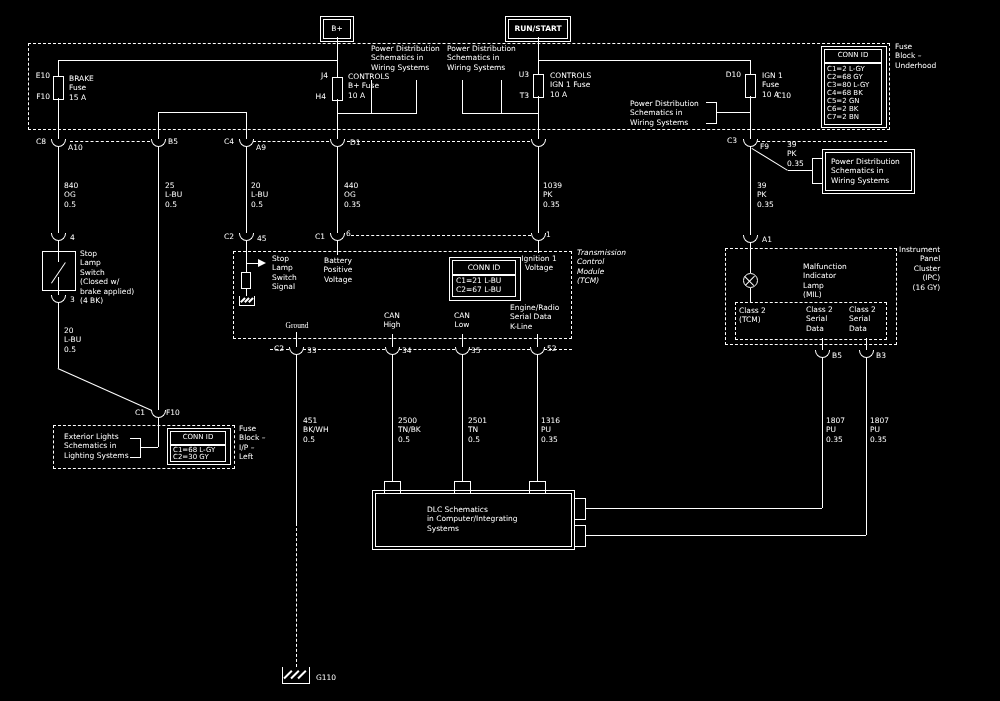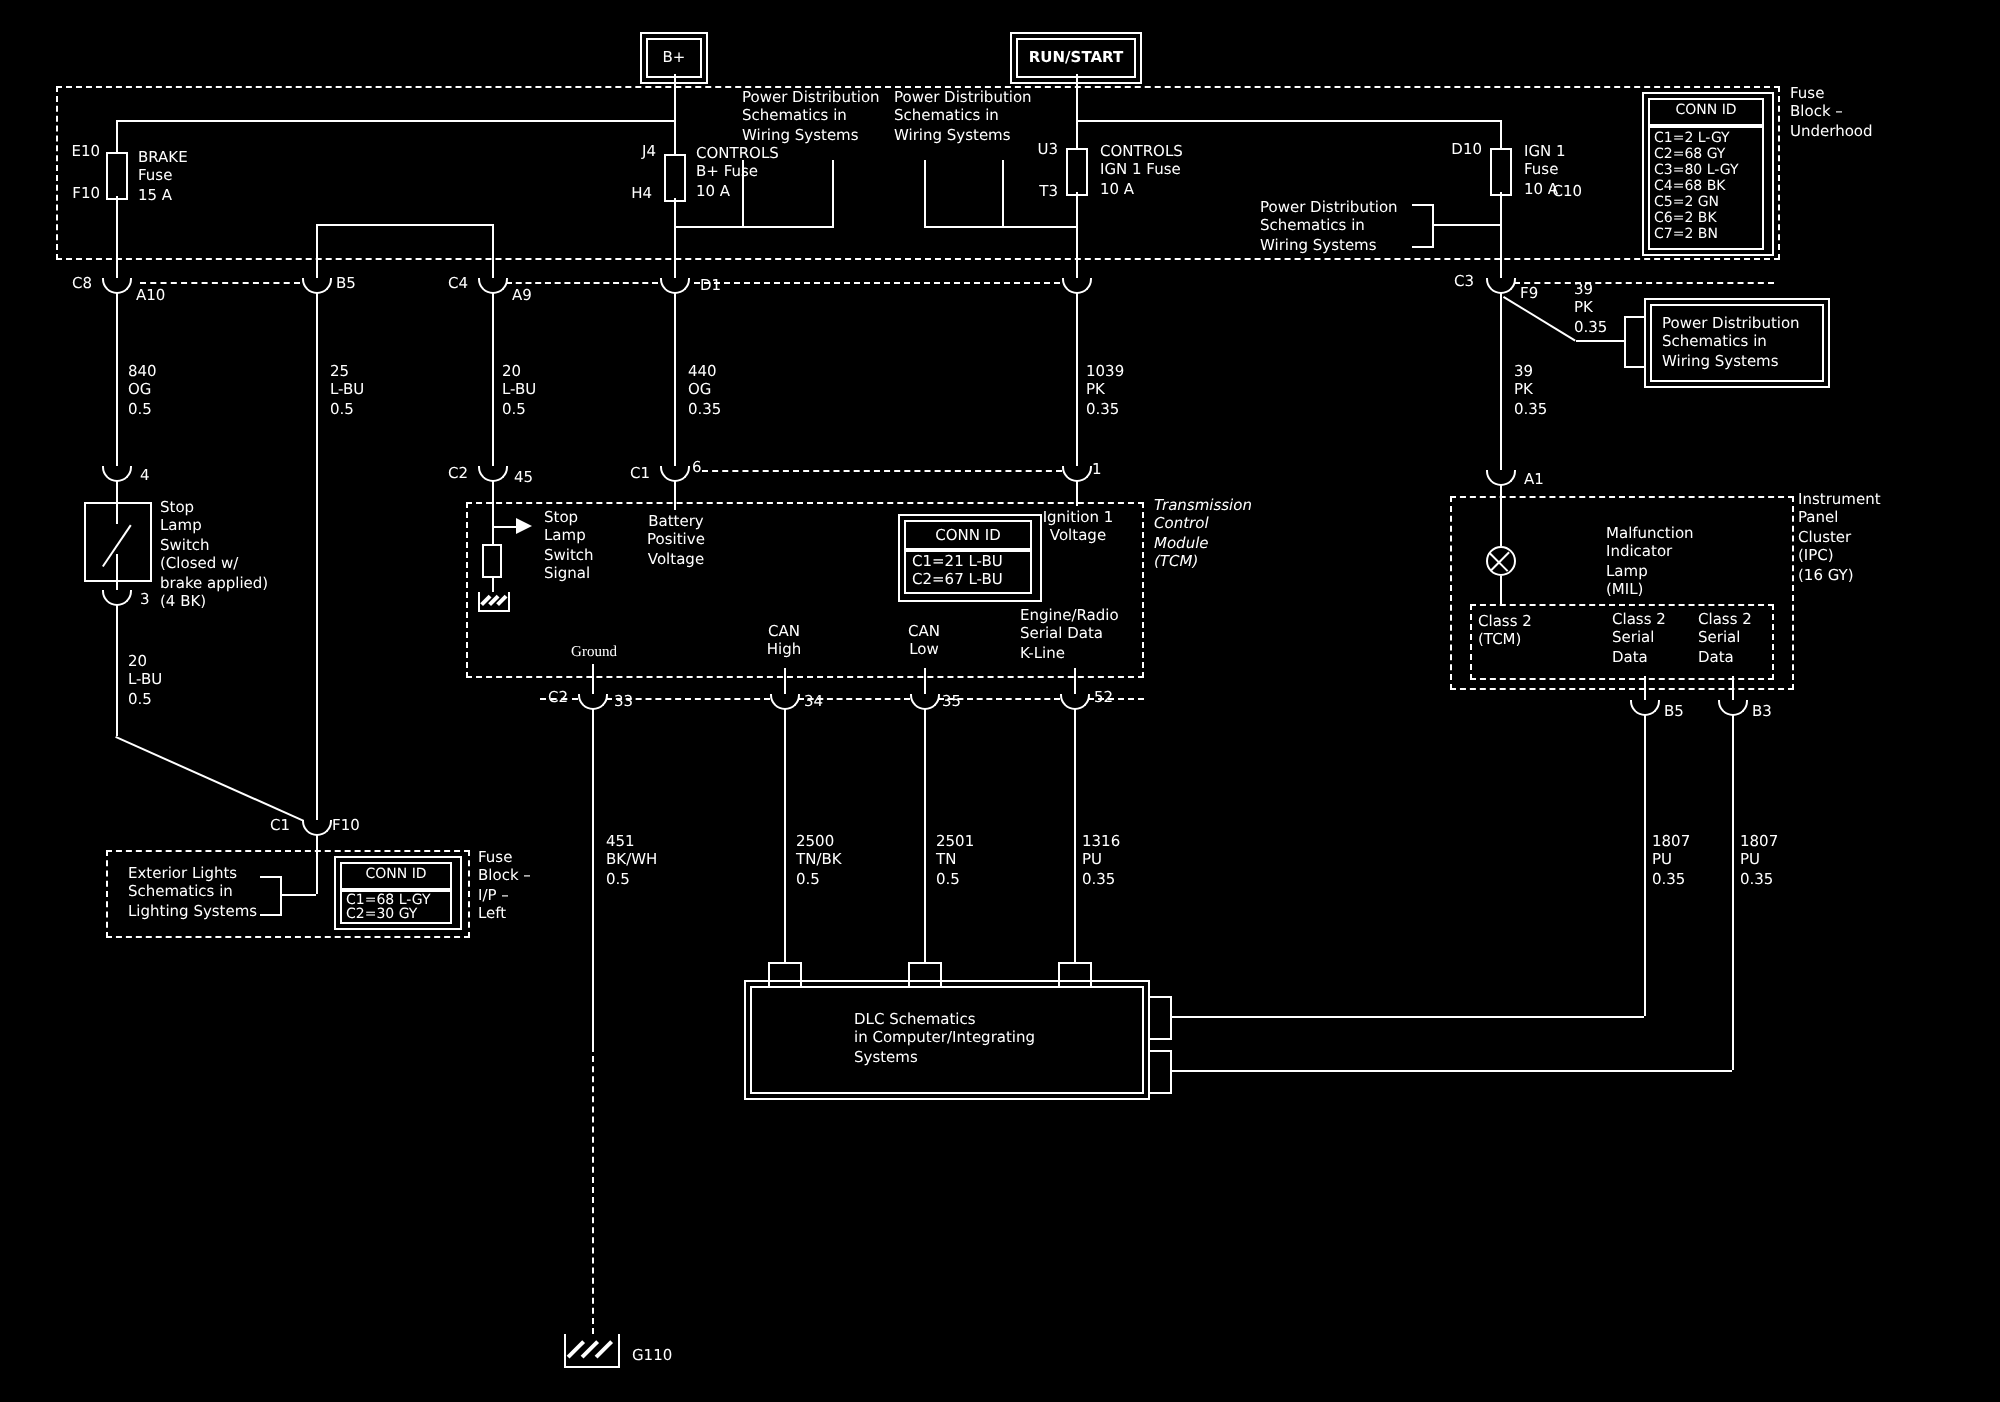--- a/index.html
+++ b/index.html
@@ -314,21 +314,21 @@
 Systems</div>
   <div class="brkR" style="left:575px;top:498px;width:10px;height:20px;"></div>
   <div class="brkR" style="left:575px;top:525px;width:10px;height:20px;"></div>
   <div class="wh" style="left:585px;top:508px;width:237px;"></div>
   <div class="wh" style="left:585px;top:535px;width:281px;"></div>
 
   <div class="wv" style="left:750px;top:146px;height:90px;"></div>
   <div class="arc" style="left:743px;top:235px;"></div>
   <div class="lbl" style="left:762px;top:235px;">A1</div>
   <div class="dbox" style="left:725px;top:248px;width:170px;height:95px;"></div>
-  <div class="lbl" style="left:899px;top:245px;">Instrument
+  <div class="lbl" style="left:899px;top:245px;text-align:right;">Instrument
 Panel
 Cluster
 (IPC)
 (16 GY)</div>
   <div class="wv" style="left:750px;top:242px;height:31px;"></div>
   <div class="lamp" style="left:743px;top:273px;"></div>
   <div class="diagl" style="left:745px;top:276px;width:13px;transform:rotate(45deg);"></div>
   <div class="diagl" style="left:745px;top:285px;width:13px;transform:rotate(-45deg);"></div>
   <div class="lbl" style="left:803px;top:262px;">Malfunction
 Indicator

